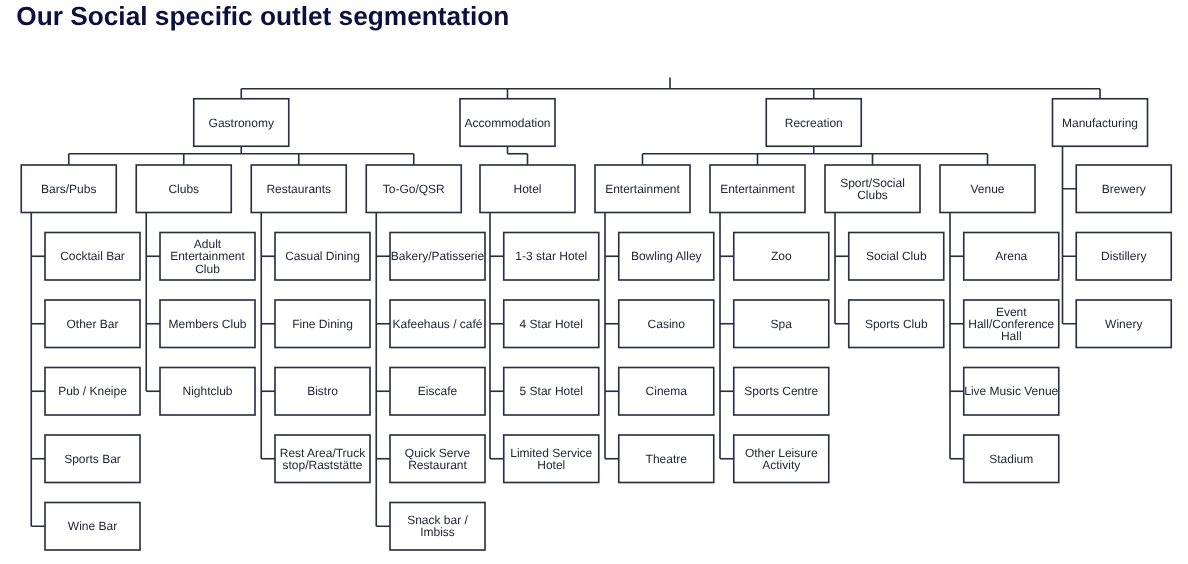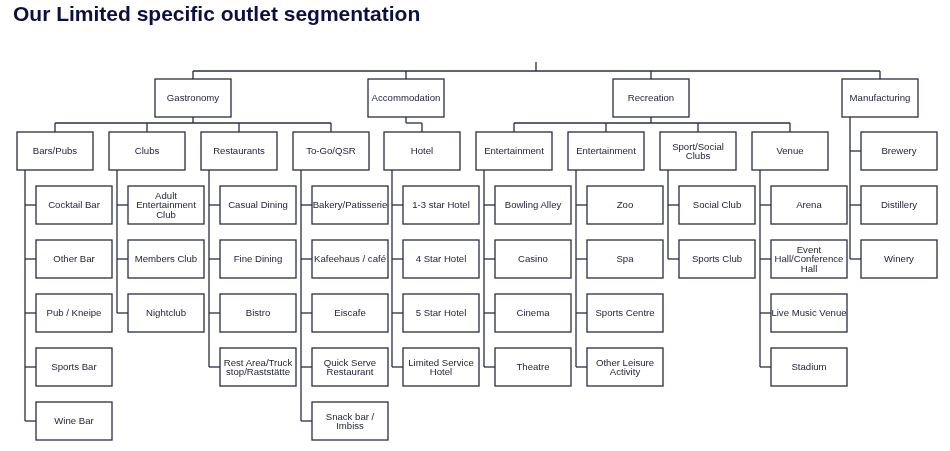--- a/index.html
+++ b/index.html
@@ -6,21 +6,21 @@
   body { width: 950px; height: 451px; position: relative; overflow: hidden; font-family: "Liberation Sans", sans-serif; }
   #title { position: absolute; left: 13px; top: 2px; margin: 0; font-size: 21px; font-weight: bold; color: #0b1040; letter-spacing: 0; }
   #tree { position: absolute; left: 0; top: 0; }
   .box { fill: #ffffff; stroke: #2b2d42; stroke-width: 1.3; }
   .conn { stroke: #2b2d42; stroke-width: 1.3; fill: none; }
   .lbl { font-family: "Liberation Sans", sans-serif; font-size: 9.6px; fill: #24263a; text-anchor: middle; }
 </style>
 </head>
 <body>
 
-<h1 id="title">Our Limited specific outlet segmentation</h1>
+<h1 id="title">Our Social specific outlet segmentation</h1>
 
 <svg id="tree" width="950" height="451" viewBox="0 0 950 451" xmlns="http://www.w3.org/2000/svg">
   <g id="conns">
       <line x1="536" y1="62" x2="536" y2="71" class="conn"></line>
       <line x1="193" y1="71" x2="880" y2="71" class="conn"></line>
       <line x1="193" y1="71" x2="193" y2="79" class="conn"></line>
       <line x1="193" y1="117" x2="193" y2="123" class="conn"></line>
       <line x1="55" y1="123" x2="331" y2="123" class="conn"></line>
       <line x1="55" y1="123" x2="55" y2="132" class="conn"></line>
       <line x1="25" y1="170" x2="25" y2="421" class="conn"></line>

